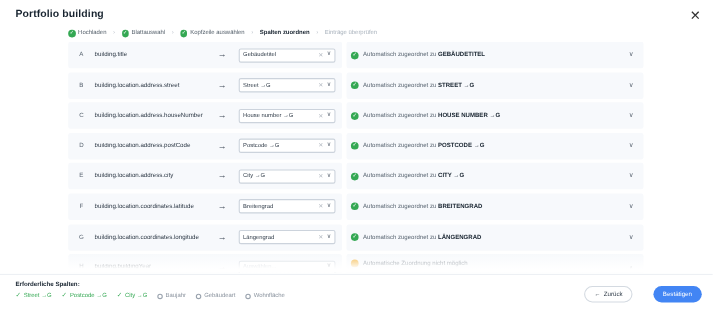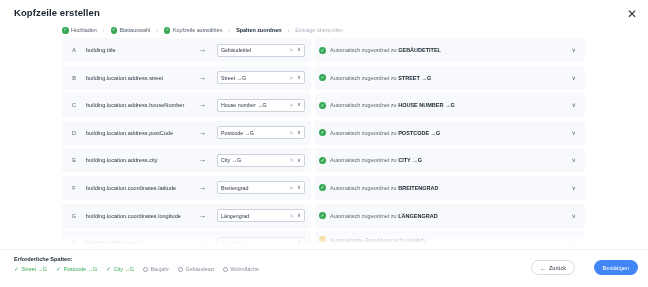--- a/index.html
+++ b/index.html
@@ -153,21 +153,21 @@
     border-radius: 9px; background: #4285f4;
     display: flex; align-items: center; justify-content: center;
     font-size: 5.6px; color: #ffffff; cursor: pointer;
   }
 </style>
 </head>
 <body>
 
 <div class="page">
 
-  <div class="page-title">Kopfzeile erstellen</div>
+  <div class="page-title">Portfolio building</div>
   <div class="close-btn">✕</div>
 
   <div class="stepper" id="stepper">
       <div class="step done">
         <span class="step-dot">✓</span>
         <span class="step-label">Hochladen</span>
       </div>
       <span class="step-sep">›</span>
       <div class="step done">
         <span class="step-dot">✓</span>

